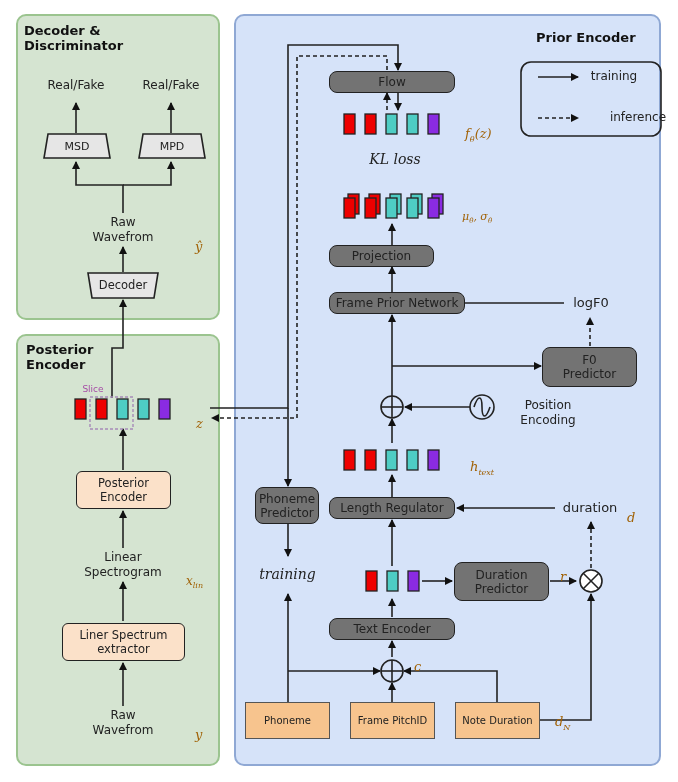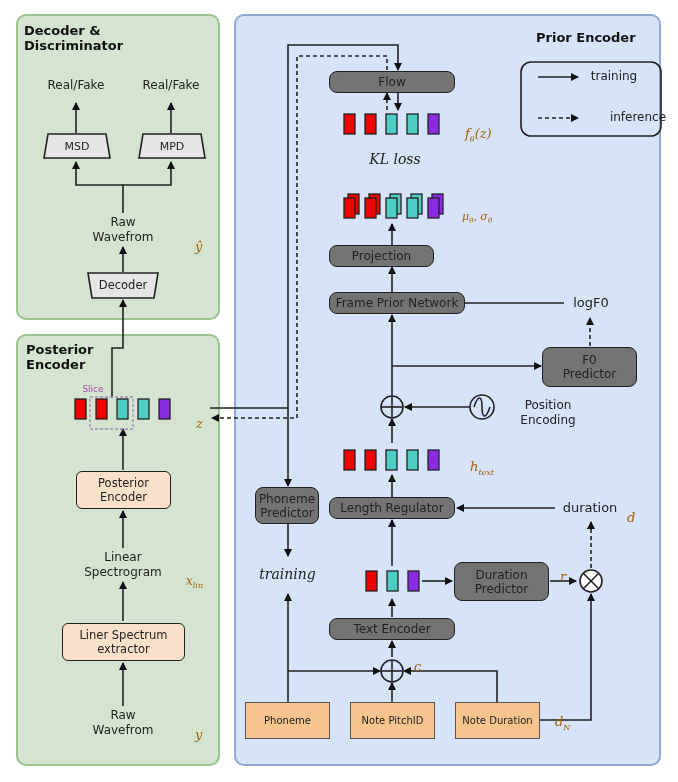--- a/index.html
+++ b/index.html
@@ -178,17 +178,17 @@
 <div class="lbl" style="left:560px;top:500px;width:60px;font-size:13px;">duration</div>
 <div class="math" style="left:627px;top:499px;">d</div>
 <div class="lbl" style="left:255px;top:567px;width:65px;font-family:'DejaVu Serif',serif;font-style:italic;font-size:14px;">training</div>
 <div class="box gbox" style="left:454px;top:562px;width:95px;height:39px;white-space:pre;">Duration
 Predictor</div>
 <div class="math" style="left:560px;top:558px;">r</div>
 <div class="box gbox" style="left:329px;top:618px;width:126px;height:22px;">Text Encoder</div>
 <div class="math" style="left:414px;top:648px;">c</div>
 <div class="math" style="left:555px;top:703px;">d<sub style="font-size:8px;">N</sub></div>
 <div class="box inbox" style="left:245px;top:702px;width:85px;height:37px;">Phoneme</div>
-<div class="box inbox" style="left:350px;top:702px;width:85px;height:37px;">Note PitchID</div>
+<div class="box inbox" style="left:350px;top:702px;width:85px;height:37px;">Frame PitchID</div>
 <div class="box inbox" style="left:455px;top:702px;width:85px;height:37px;">Note Duration</div>
 
 <div class="lbl" style="left:584px;top:69px;width:60px;font-size:12px;">training</div>
 <div class="lbl" style="left:582px;top:110px;width:64px;font-size:12px;margin-left:24px;">inference</div>
 
 </body></html>

